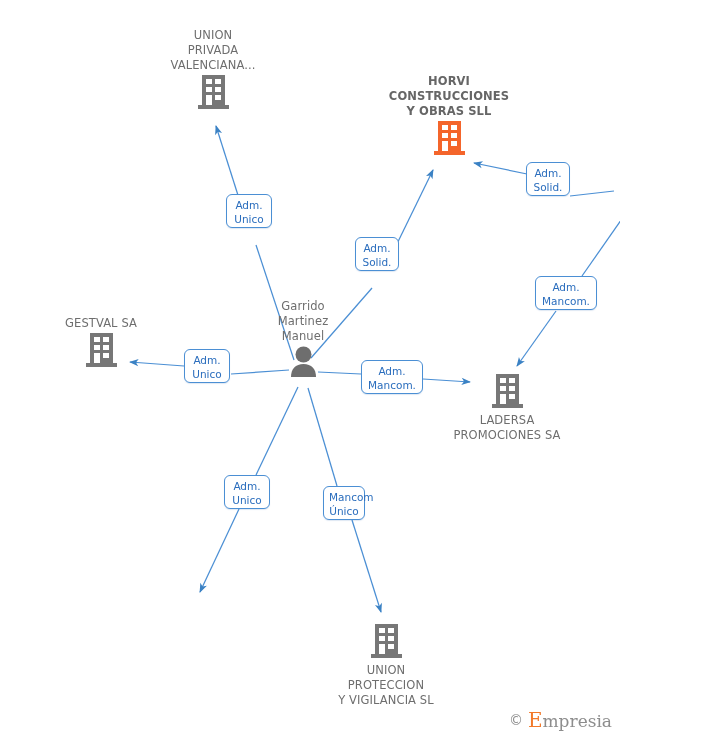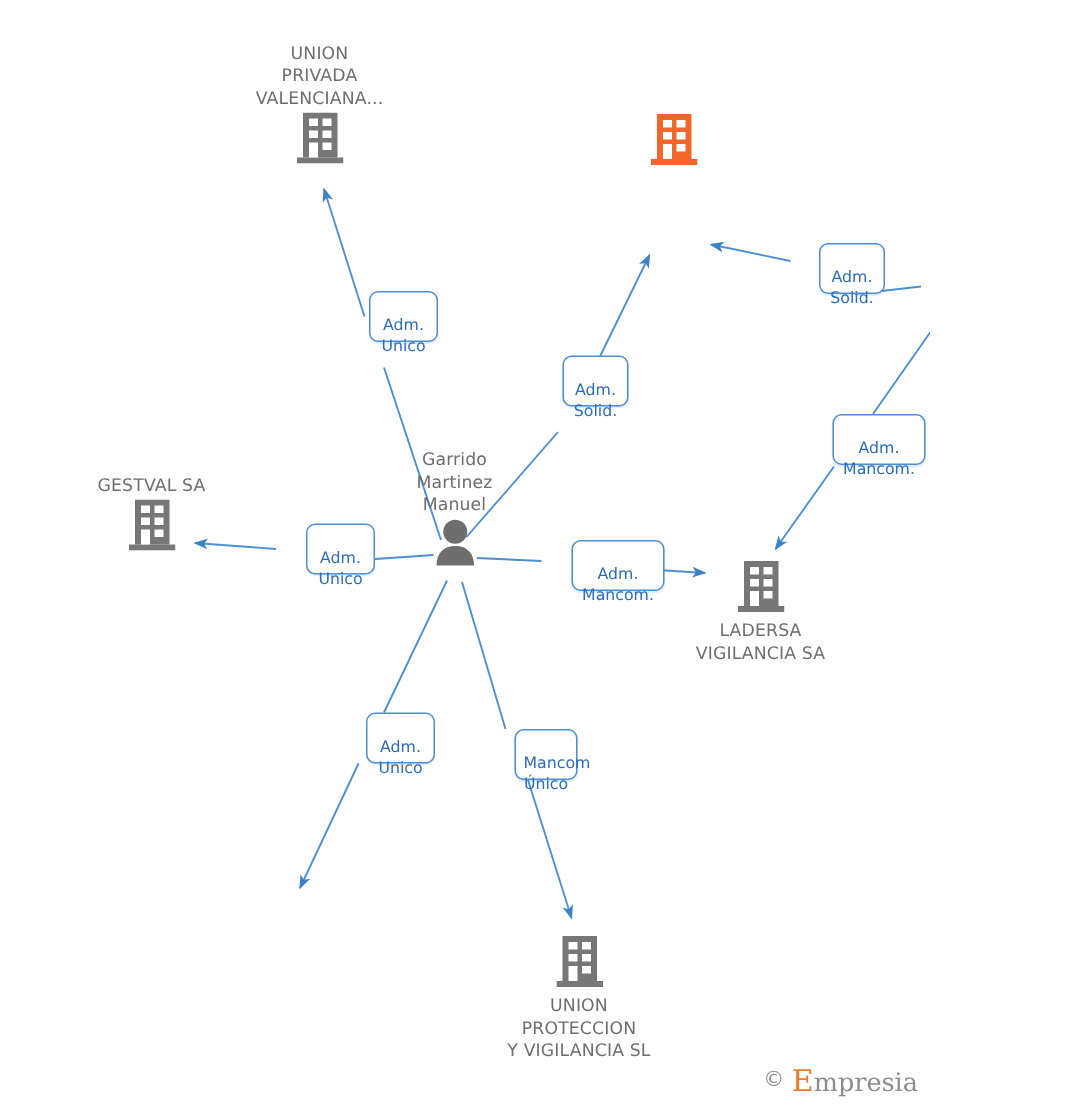--- a/index.html
+++ b/index.html
@@ -58,24 +58,23 @@
     position: absolute;
     z-index: 4;
     box-sizing: border-box;
     background: #ffffff;
     border: 1.3px solid #4b8fd4;
     border-radius: 6px;
     color: #2a6dbd;
     font-size: 10.5px;
     line-height: 13.5px;
     text-align: center;
-    padding: 16px 5px 5px 5px;
+    padding: 4px 5px 5px 5px;
     white-space: pre-line;
     box-shadow: 0 1px 1px rgba(80,130,190,0.18);
-    margin-left: 20px;
   }
 
   
   #watermark {
     position: absolute;
     right: 8px;
     bottom: 8px;
     z-index: 6;
     display: flex;
     align-items: center;
@@ -152,20 +151,23 @@
           <rect x="8" y="12" width="6" height="5"></rect>
             <rect x="17" y="12" width="6" height="5"></rect>
           <rect x="17" y="20" width="6" height="5"></rect>
           <rect x="8" y="20" width="6" height="10"></rect>
         </g>
       </svg>
     </span>
   </div>
 
   <div class="node label-above primary" style="left:449px; top:74px;">
+    <div class="label">HORVI
+CONSTRUCCIONES
+Y OBRAS SLL</div>
     <span class="glyph">
       <svg width="31" height="34" viewBox="0 0 31 34" xmlns="http://www.w3.org/2000/svg">
         <g fill="#f4652b">
           <rect x="4" y="0" width="23" height="30"></rect>
           <rect x="0" y="30" width="31" height="4"></rect>
         </g>
         <g fill="#ffffff">
           <rect x="8" y="4" width="6" height="5"></rect>
             <rect x="17" y="4" width="6" height="5"></rect>
           <rect x="8" y="12" width="6" height="5"></rect>
@@ -223,21 +225,21 @@
           <rect x="8" y="4" width="6" height="5"></rect>
             <rect x="17" y="4" width="6" height="5"></rect>
           <rect x="8" y="12" width="6" height="5"></rect>
             <rect x="17" y="12" width="6" height="5"></rect>
           <rect x="17" y="20" width="6" height="5"></rect>
           <rect x="8" y="20" width="6" height="10"></rect>
         </g>
       </svg>
     </span>
     <div class="label">LADERSA
-VIGILANCIA SA</div>
+PROMOCIONES SA</div>
   </div>
 
 
   <div class="node label-below" style="left:386px; top:624px;">
     <span class="glyph">
       <svg width="31" height="34" viewBox="0 0 31 34" xmlns="http://www.w3.org/2000/svg">
         <g fill="#777777">
           <rect x="4" y="0" width="23" height="30"></rect>
           <rect x="0" y="30" width="31" height="4"></rect>
         </g>

